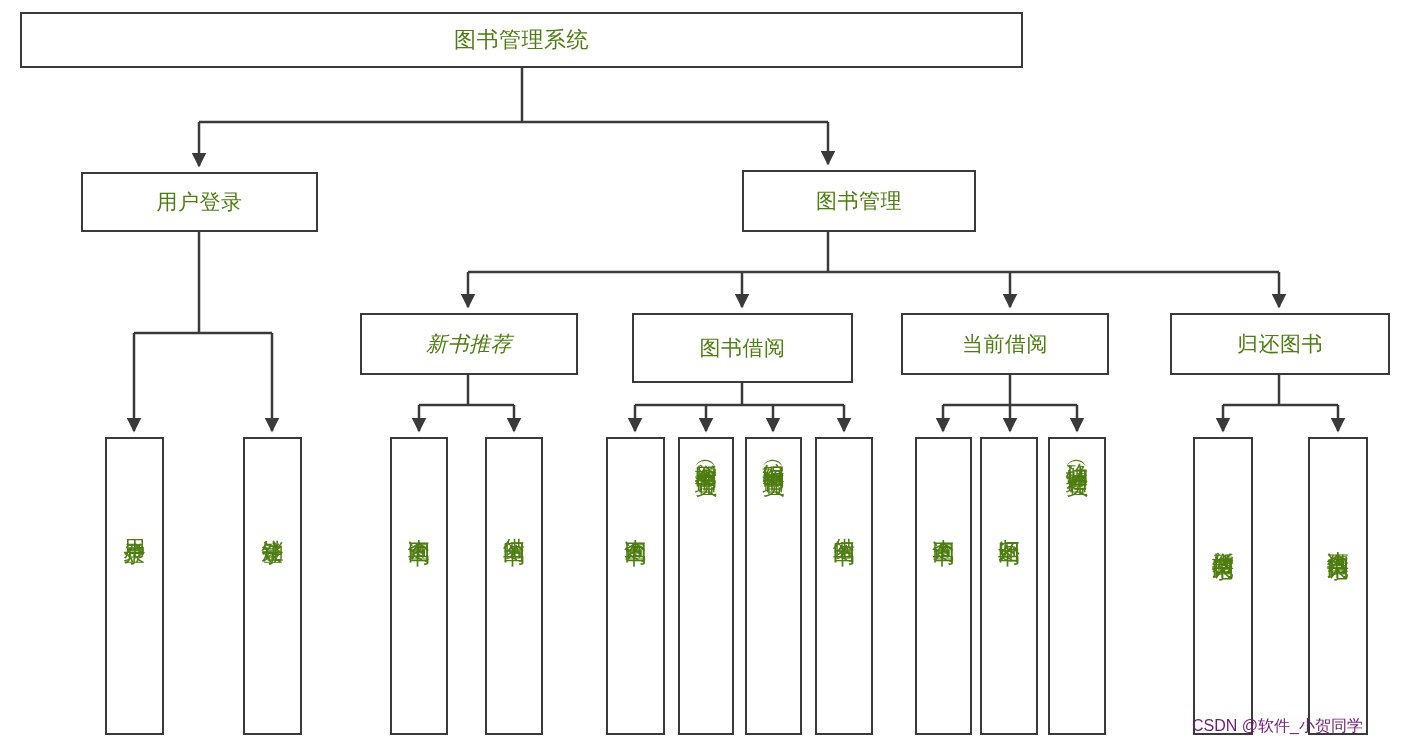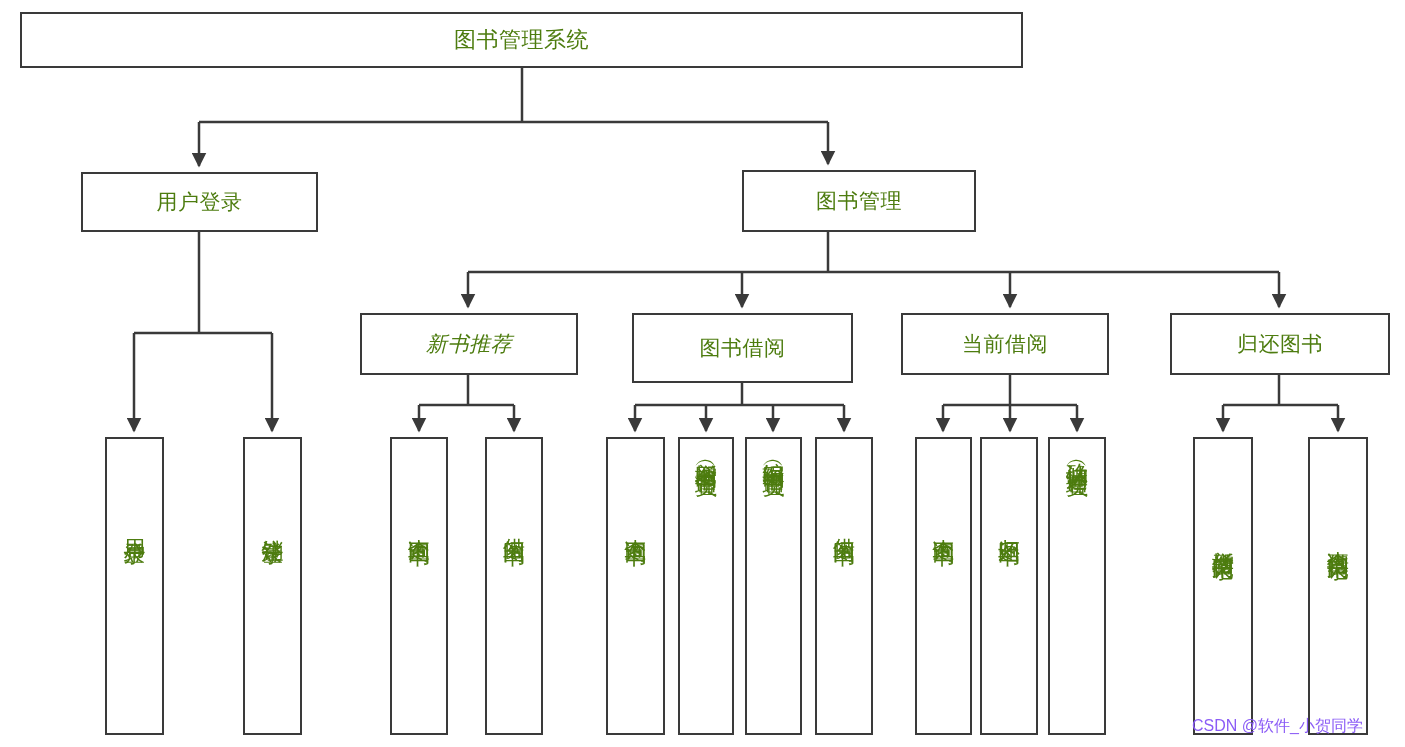--- a/index.html
+++ b/index.html
@@ -68,21 +68,21 @@
     margin-top: 76px;
   }
   .node.vert.midshort .label {
     margin-top: 88px;
   }
   .watermark {
     position: absolute;
     left: 1192px;
     top: 716px;
     font-size: 16px;
-    color: #8b5cf6;
+    color: #701a75;
     white-space: nowrap;
     z-index: 3;
     font-family: "Liberation Sans", "DejaVu Sans", sans-serif;
   }
 </style>
 </head>
 <body>
 
 <div id="canvas">
 

